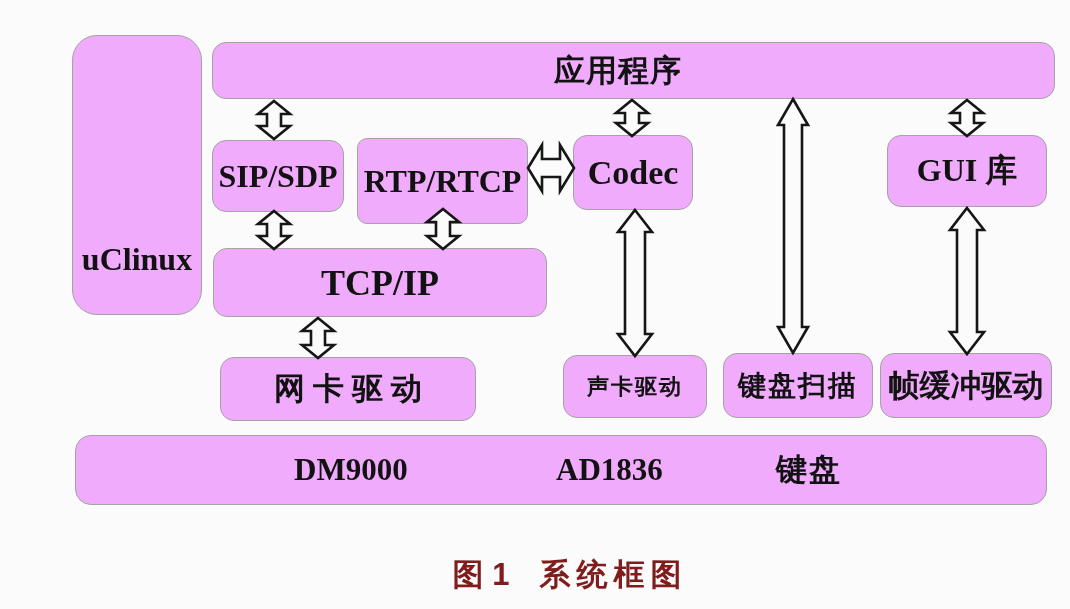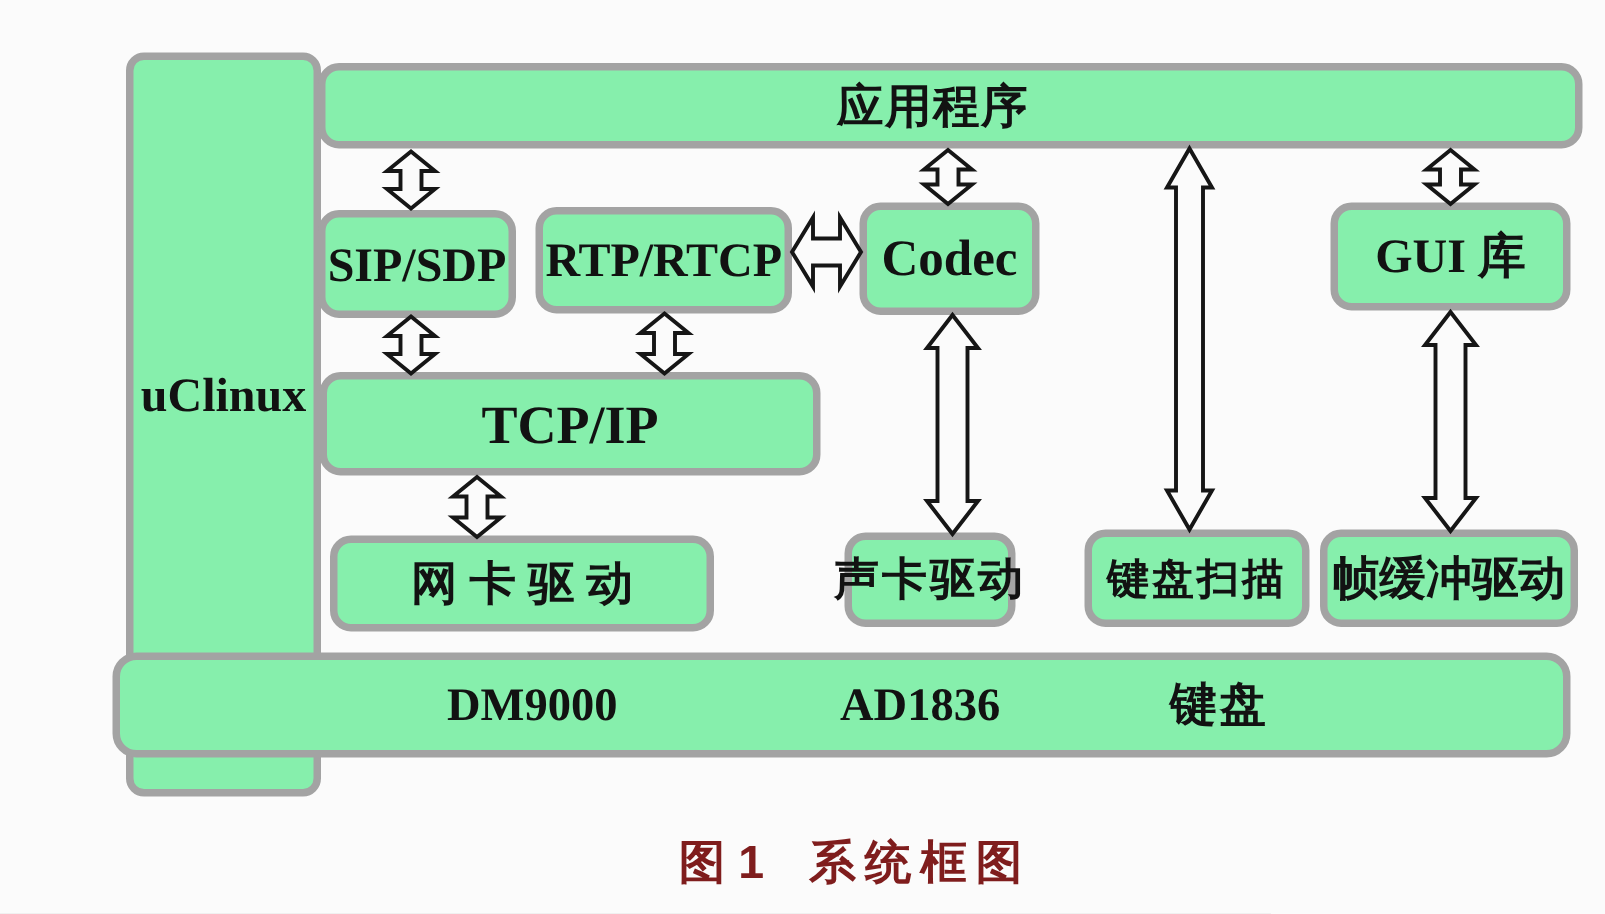--- a/index.html
+++ b/index.html
@@ -1,39 +1,39 @@
 <!DOCTYPE html>
 <html><head>
 <meta charset="utf-8">
 <style>
   html,body{margin:0;padding:0;background:#e8e8e8;}
   .stage{
     position:relative;width:1070px;height:609px;background:#fbfbfb;
     overflow:hidden;font-family:"Liberation Serif","DejaVu Serif",serif;color:#121212;
   }
   .box{
-    position:absolute;box-sizing:border-box;border:5px solid #a3a3a3;border-radius:14px;
-    background:#86efac;display:flex;align-items:center;justify-content:center;
+    position:absolute;box-sizing:border-box;border:1px solid #a3a3a3;border-radius:14px;
+    background:#f0abfc;display:flex;align-items:center;justify-content:center;
     font-weight:600;white-space:nowrap;
   }
   .box .lbl{display:block;}
   
-  .b-uclinux{left:84px;top:35px;width:130px;height:496px;border-radius:12px;
+  .b-uclinux{left:72px;top:35px;width:130px;height:280px;border-radius:25px;
              align-items:flex-start;padding-top:205px;font-size:32px;}
   .b-app{left:212px;top:42px;width:843px;height:57px;justify-content:flex-start;}
   .b-app .lbl{position:absolute;left:341px;top:50%;transform:translateY(-50%);
               font-size:31px;letter-spacing:1px;}
   .b-sip{left:212px;top:140px;width:132px;height:72px;font-size:32px;}
-  .b-rtp{left:357px;top:138px;width:171px;height:71px;font-size:32px;}
+  .b-rtp{left:357px;top:138px;width:171px;height:86px;font-size:32px;border-radius:10px;}
   .b-codec{left:573px;top:135px;width:120px;height:75px;font-size:34px;}
   .b-gui{left:887px;top:135px;width:160px;height:72px;font-size:32px;}
   .b-tcpip{left:213px;top:248px;width:334px;height:69px;font-size:36px;}
   .b-nic{left:220px;top:357px;width:256px;height:64px;font-size:31px;letter-spacing:8px;
          padding-left:8px;}
-  .b-sound{left:563px;top:355px;width:114px;height:63px;font-size:30px;letter-spacing:2px;}
+  .b-sound{left:563px;top:355px;width:144px;height:63px;font-size:22px;letter-spacing:2px;}
   .b-keyscan{left:723px;top:353px;width:150px;height:65px;font-size:28px;letter-spacing:2px;}
   .b-fb{left:880px;top:353px;width:172px;height:65px;font-size:31px;}
   .b-hw{left:75px;top:435px;width:972px;height:70px;border-radius:16px;justify-content:flex-start;}
   .hw-item{position:absolute;top:50%;transform:translateY(-50%);font-size:31px;font-weight:600;}
   .hw-cpu{left:10px;}
   .hw-eth{left:218px;}
   .hw-audio{left:480px;}
   .hw-kbd{left:700px;letter-spacing:2px;}
   .hw-lcd{left:802px;}
   .arrows{position:absolute;left:0;top:0;width:1070px;height:609px;pointer-events:none;}

